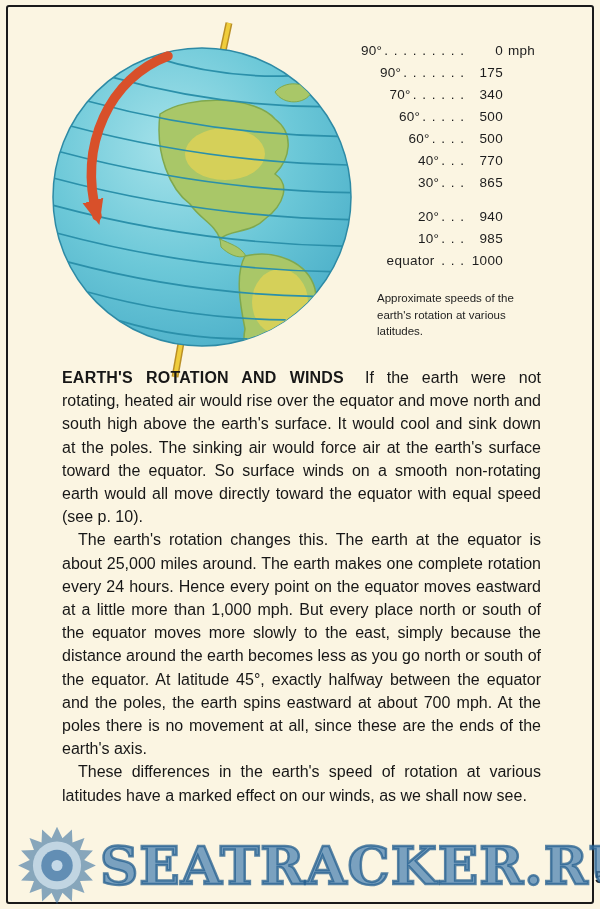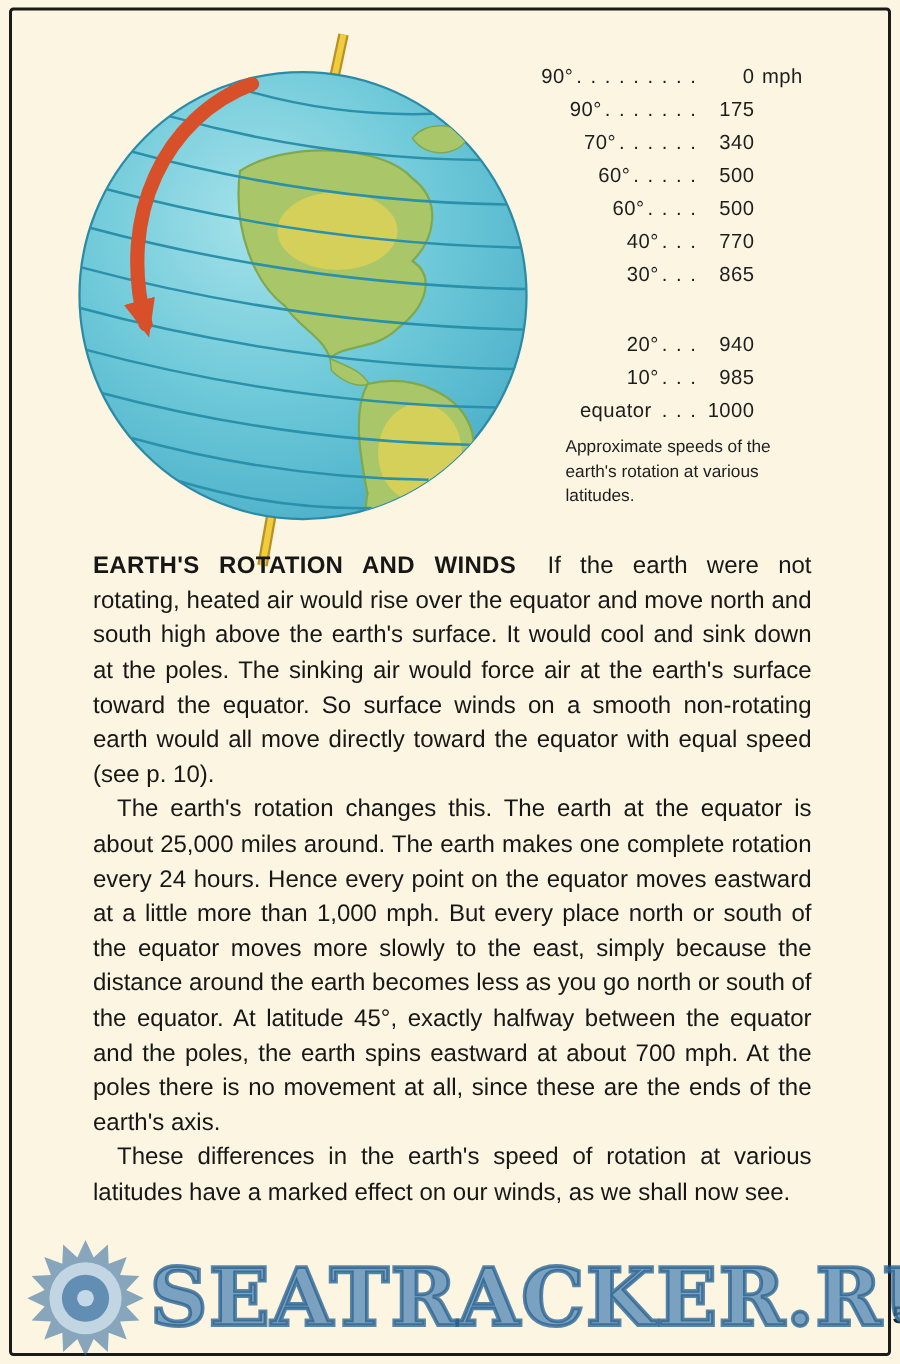--- a/index.html
+++ b/index.html
@@ -8,21 +8,21 @@
 
   .page { position:relative; width:600px; height:909px; background:#fbf5e2; overflow:hidden; }
   .pborder { position:absolute; left:6px; top:5px; right:6px; bottom:5px;
              border:2px solid #1a1a1a; border-radius:3px; pointer-events:none; }
 
   .globe { position:absolute; left:40px; top:20px; width:320px; height:360px; }
 
   .speed-table { position:absolute; top:40px; right:92px; text-align:right;
                  font-size:13.5px; line-height:22px; color:#1d1d1d; letter-spacing:.3px; }
   .srow { white-space:nowrap; }
-  .srow.gap { margin-top:25px; }
+  .srow.gap { margin-top:12px; }
   .leader { padding-left:2px; letter-spacing:1px; }
   .val { display:inline-block; width:38px; text-align:right; }
   .unit { display:inline-block; width:0; padding-left:5px; white-space:nowrap; overflow:visible; }
 
   .caption { position:absolute; left:377px; top:290px; width:170px;
              font-size:11.5px; font-weight:normal; line-height:16.5px; color:#1d1d1d; }
 
   .article { position:absolute; left:62px; top:366px; width:479px;
              font-size:16px; line-height:23.2px; text-align:justify; color:#171717; }
   .article p { margin:0; }

